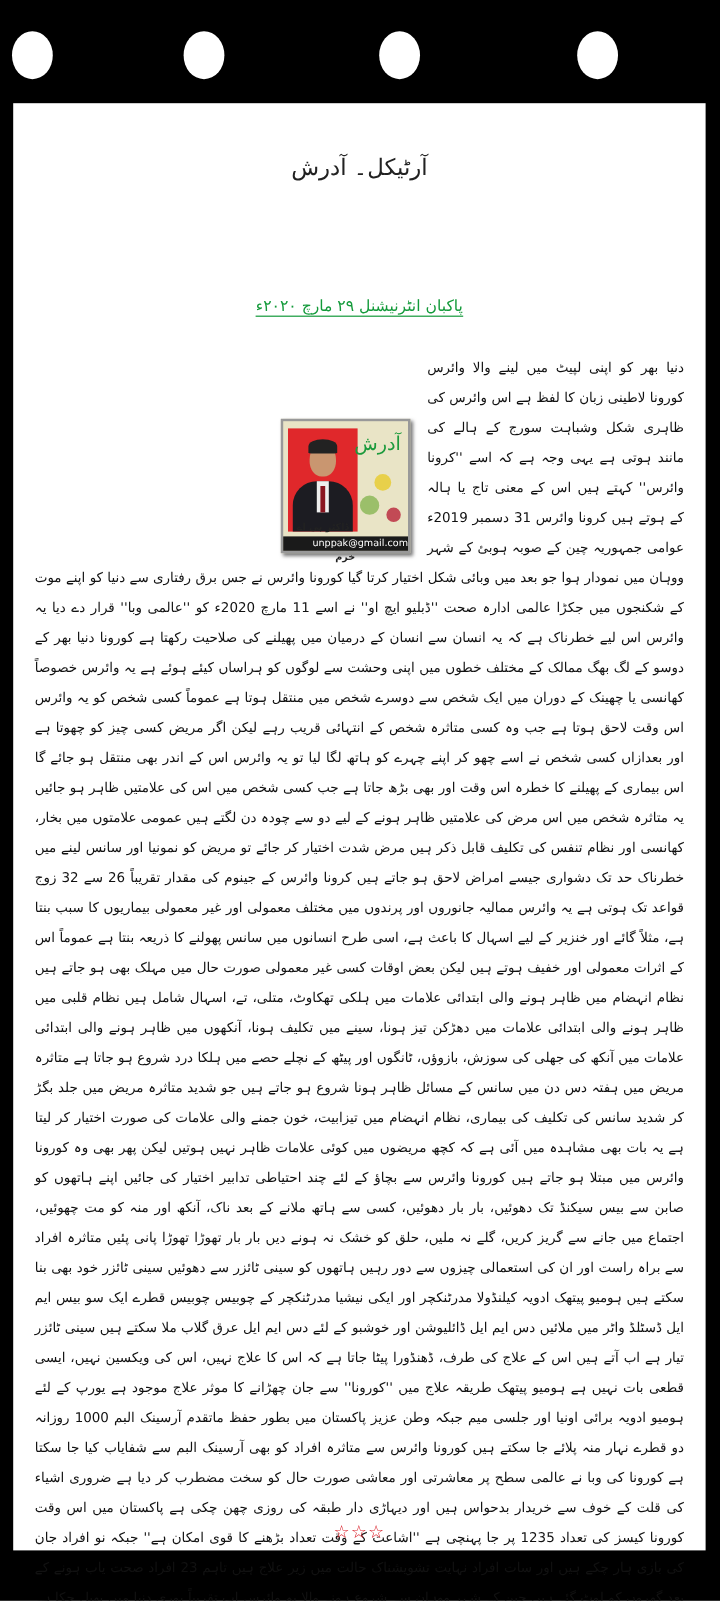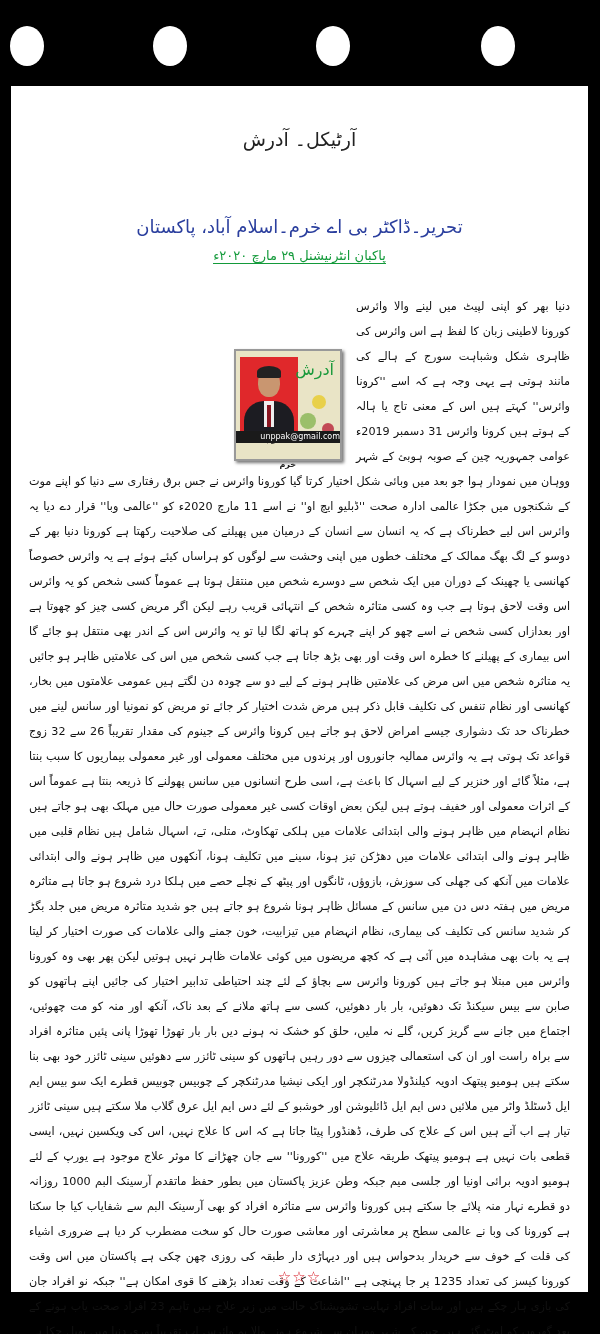--- a/index.html
+++ b/index.html
@@ -62,38 +62,37 @@
   .caption-name {
     position: absolute; left: 6px; top: 76px; width: 54px; text-align: center; font-size: 8px; color: #222; direction: rtl; font-weight: bold;
   }
   .brand {
     position: absolute; right: 6px; top: 6px; font-size: 16px; color: #1b9a3c; direction: rtl;
   }
   .flower {
     position: absolute; border-radius: 50%;
   }
   .email {
-    position: absolute; left: 0; right: 0; bottom: 16px; height: 12px; background: #1a1a1a; color: #fff;
+    position: absolute; left: 0; right: 0; bottom: 0; height: 12px; background: #1a1a1a; color: #fff;
     font-size: 8px; line-height: 12px; text-align: center;
   }
   .stars {
     position: absolute; bottom: 6px; left: 0; right: 0; text-align: center; color: #d9202a; font-size: 15px; letter-spacing: 1px;
   }
 </style>
 </head>
 <body>
 
 <div class="hole" style="left:10px;"></div>
 <div class="hole" style="left:153px;"></div>
 <div class="hole" style="left:316px;"></div>
 <div class="hole" style="left:481px;"></div>
 
 <div id="paper" style="left:11px; right:12px;">
   <div class="kicker">آرٹیکل۔ آدرش</div>
-  <div class="byline">تحریر۔ڈاکٹر بی اے خرم۔اسلام آباد، پاکستان</div>
   <div class="source">
     <span style="border-bottom:1px solid #139a3a;">پاکبان انٹرنیشنل ۲۹ مارچ ۲۰۲۰ء</span>
   </div>
 
   <div class="body">
     <div class="photo" style="float:left; margin-top:55px; margin-left:205px; margin-right:14px;">
       <div class="portrait">
         <div class="suit"></div>
           <div class="shirt"></div>
           <div class="tie"></div>

